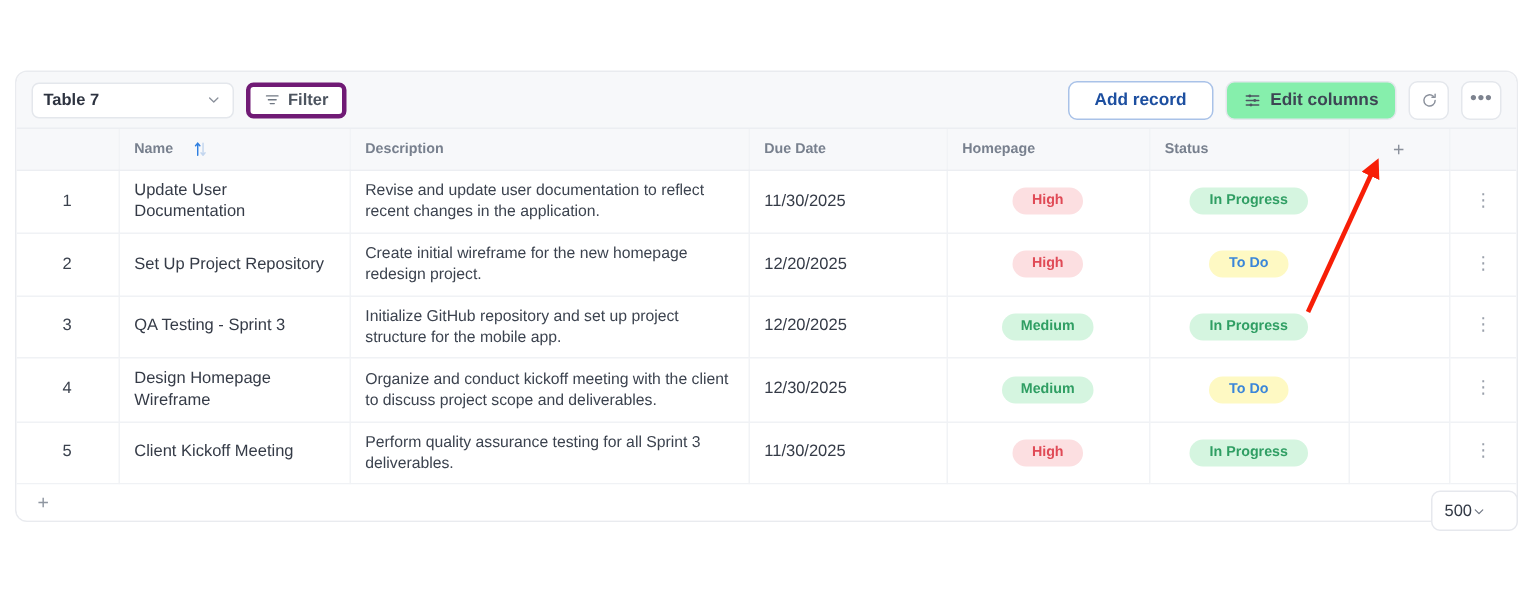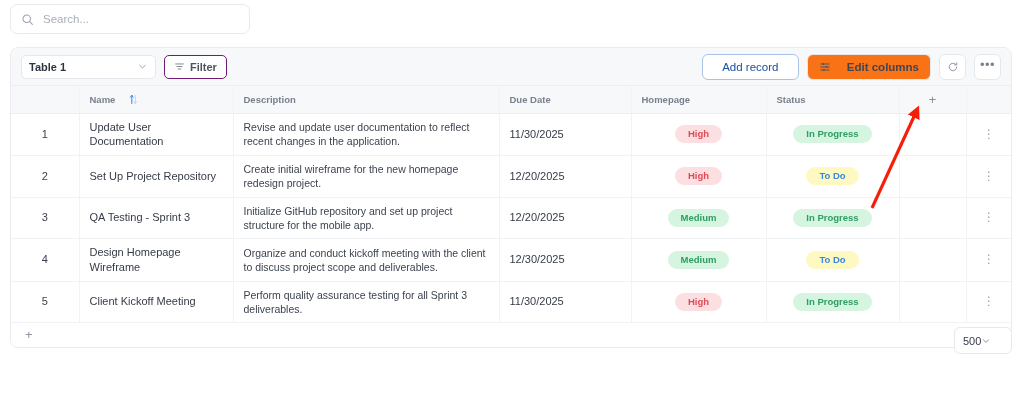--- a/index.html
+++ b/index.html
@@ -79,21 +79,21 @@
     align-items: center;
     justify-content: space-between;
     padding: 0 7px;
     font-size: 11px;
     color: #2d3340;
     font-weight: 600;
   }
   .filter-btn {
     height: 24px;
     background: #ffffff;
-    border: 1px solid #701a75;
+    border: 3px solid #701a75;
     border-radius: 5px;
     display: flex;
     align-items: center;
     gap: 5px;
     padding: 0 9px;
     font-size: 11px;
     color: #4c5costume;
     color: #4c545f;
     font-weight: 600;
   }
@@ -102,34 +102,34 @@
   .btn-primary {
     height: 26px;
     min-width: 97px;
     background: #ffffff;
     border: 1px solid #a9c2e8;
     border-radius: 6px;
     display: flex;
     align-items: center;
     justify-content: center;
     font-size: 11.5px;
-    font-weight: 400;
+    font-weight: 700;
     color: #1d4fa0;
     padding: 0 12px;
     text-align: center;
   }
   .btn-secondary {
     height: 26px;
-    background: #f97316;
+    background: #86efac;
     border: 1px solid #e4e7ec;
     border-radius: 6px;
     display: flex;
     align-items: center;
     justify-content: center;
-    gap: 16px;
+    gap: 6px;
     font-size: 11.5px;
     font-weight: 600;
     color: #3d4654;
     padding: 0 11px;
   }
   .btn-icon {
     width: 27px;
     height: 26px;
     background: #ffffff;
     border: 1px solid #e4e7ec;
@@ -238,36 +238,27 @@
     pointer-events: none;
   }
 
   .kebab-glyph { font-size: 12px; line-height: 1; letter-spacing: 0; }
 </style>
 </head>
 <body>
 
 <div class="page">
 
-  <div class="search-wrap">
-    <span style="display:flex;align-items:center;">
-      <svg width="13" height="13" viewBox="0 0 16 16" fill="none">
-        <circle cx="7" cy="7" r="4.6" stroke="#9ba1ac" stroke-width="1.3"></circle>
-        <line x1="10.4" y1="10.4" x2="14" y2="14" stroke="#9ba1ac" stroke-width="1.3" stroke-linecap="round"></line>
-      </svg>
-    </span>
-    <input class="search-input" type="text" placeholder="Search..." style="">
-  </div>
 
   <div class="table-card">
 
     <div class="toolbar">
 
       <div class="table-select">
-        <span>Table 1</span>
+        <span>Table 7</span>
         <span style="display:flex;">
           <svg width="11" height="11" viewBox="0 0 16 16" fill="none">
             <path d="M4 6.3 L8 10.2 L12 6.3" stroke="#8b919c" stroke-width="1.3" stroke-linecap="round" stroke-linejoin="round"></path>
           </svg>
         </span>
       </div>
 
       <div class="filter-btn">
         <span style="display:flex;">
           <svg width="11" height="11" viewBox="0 0 16 16" fill="none">

